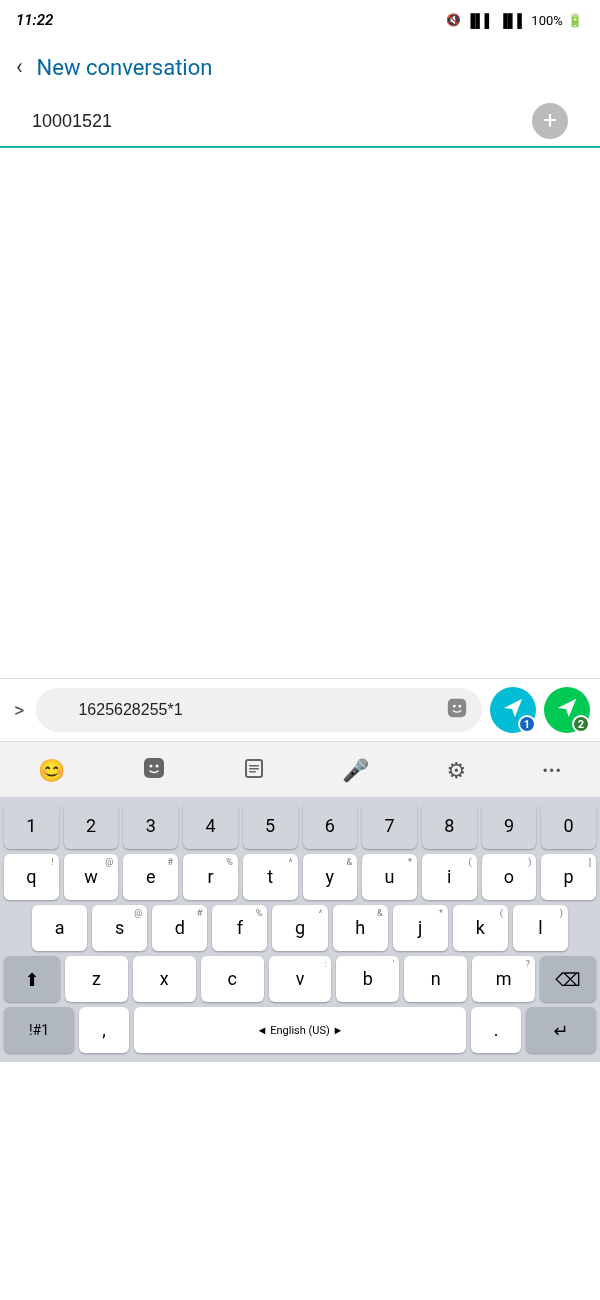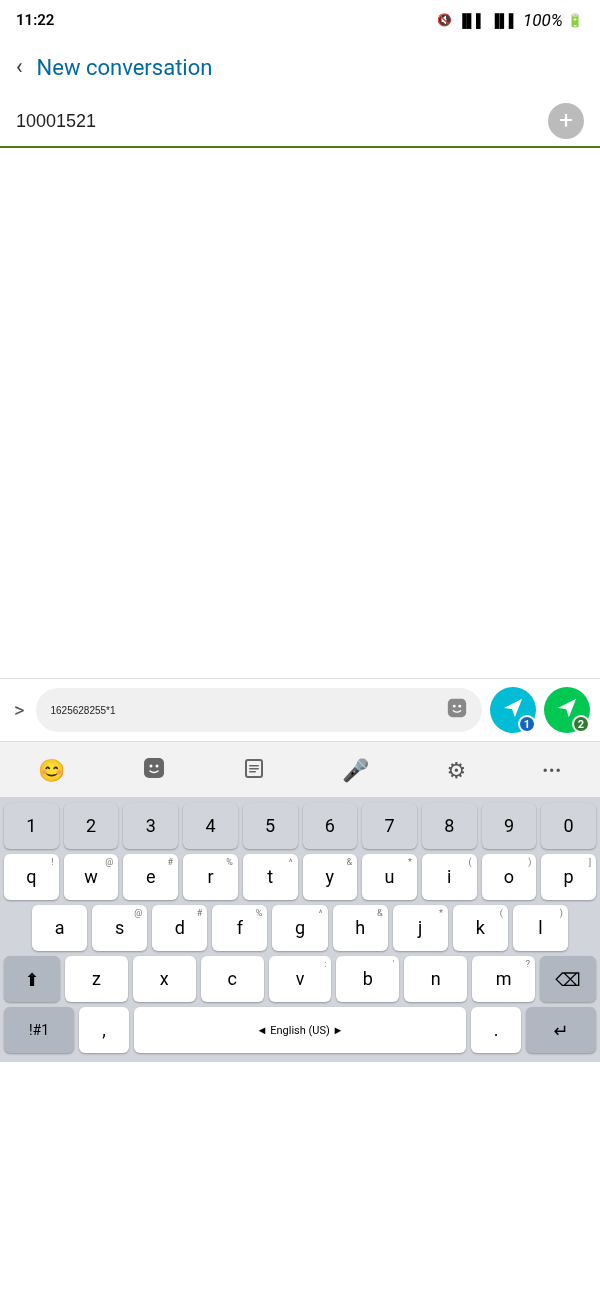--- a/index.html
+++ b/index.html
@@ -18,20 +18,21 @@
       justify-content: space-between;
       align-items: center;
       padding: 6px 16px 4px 16px;
       background: #fff;
       height: 38px;
     }
     .status-time {
       font-size: 15px;
       font-weight: 600;
       color: #000;
+      font-style: italic;
     }
     .status-icons {
       display: flex;
       align-items: center;
       gap: 5px;
     }
     .status-icons span {
       font-size: 12px;
       color: #000;
     }
@@ -54,22 +55,22 @@
     .header-title {
       font-size: 22px;
       font-weight: 400;
       color: #0369a1;
     }
 
     
     .recipient-area {
       display: flex;
       align-items: center;
-      padding: 0 16px;
-      border-bottom: 2px solid #4d7c0f;
+      padding: 0 32px;
+      border-bottom: 2px solid #14b8a6;
       height: 52px;
     }
     .recipient-input {
       flex: 1;
       font-size: 18px;
       color: #222;
       border: none;
       outline: none;
       background: transparent;
     }
@@ -120,22 +121,23 @@
       display: flex;
       align-items: center;
       padding: 8px 14px;
       min-height: 44px;
     }
     .message-input {
       flex: 1;
       background: transparent;
       border: none;
       outline: none;
-      font-size: 10px;
+      font-size: 16px;
       color: #222;
+      margin-left: 28px;
     }
     .sticker-btn {
       font-size: 20px;
       color: #555;
       cursor: pointer;
       margin-left: 6px;
     }
     .send-btn-1 {
       width: 46px;
       height: 46px;
@@ -267,21 +269,21 @@
   </style>
 </head>
 <body>
 
 <div class="status-bar">
   <span class="status-time">11:22</span>
   <div class="status-icons">
     <span>🔇</span>
     <span style="font-size:13px;">▐▌▌</span>
     <span style="font-size:13px;">▐▌▌</span>
-    <span style="font-size:17px;font-style:italic;">100%</span>
+    <span style="font-size:13px;">100%</span>
     <span style="font-size:13px;">🔋</span>
   </div>
 </div>
 
 <div class="header">
   <div class="back-btn">
     <span>‹</span>
   </div>
   <span class="header-title">New conversation</span>
 </div>

